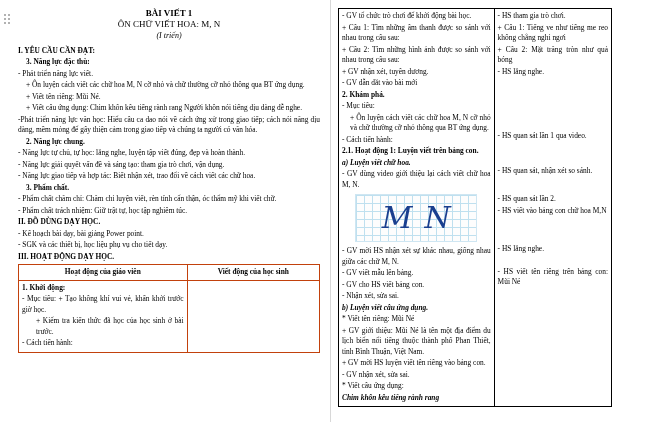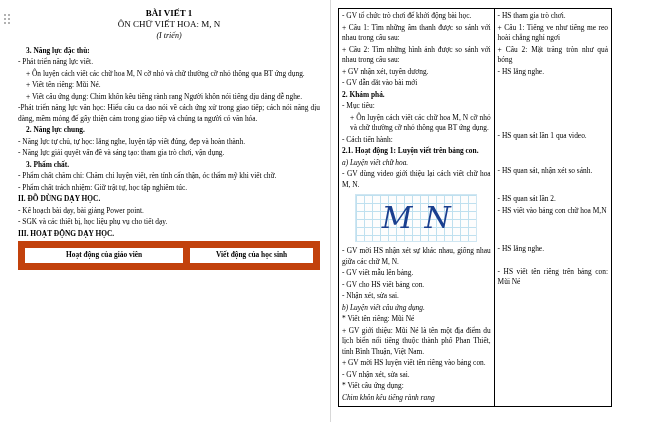--- a/index.html
+++ b/index.html
@@ -69,32 +69,32 @@
   .t2 { font-weight: normal; font-size: 9px; }
   .t3 { font-style: italic; font-size: 8px; }
 
   p, div.line {
     margin: 0 0 1px 0;
     font-size: 7.4px;
     line-height: 1.42;
     text-align: justify;
   }
   .b { font-weight: bold; }
-  .bi { font-weight: normal; font-style: italic; }
+  .bi { font-weight: bold; font-style: italic; }
   .ind1 { padding-left: 8px; }
   .ind2 { padding-left: 14px; }
   .center { }
 
   table.plan {
     width: 100%;
     border-collapse: collapse;
     margin-top: 2px;
   }
   table.plan td, table.plan th {
-    border: 7px solid #c2410c;
+    border: 1px solid #c2410c;
     vertical-align: top;
     padding: 2px 3px;
     font-size: 7.4px;
     line-height: 1.4;
   }
   table.plan th {
     font-weight: bold;
     text-align: center;
     font-size: 7.4px;
     padding: 2px 2px;
@@ -159,46 +159,57 @@
   </div>
 
   <div class="col col-left">
 
     <div class="title-block">
       <div class="t1">BÀI VIẾT 1</div>
       <div class="t2">ÔN CHỮ VIẾT HOA: M, N</div>
       <div class="t3">(I triển)</div>
     </div>
 
+    <p class="b">I. YÊU CẦU CẦN ĐẠT:</p>
     <p class="b ind1">3. Năng lực đặc thù:</p>
     <p>- Phát triển năng lực viết.</p>
     <p class="ind1">+ Ôn luyện cách viết các chữ hoa M, N cỡ nhỏ và chữ thường cỡ nhỏ thông qua BT ứng dụng.</p>
     <p class="ind1">+ Viết tên riêng: Mũi Né.</p>
     <p class="ind1">+ Viết câu ứng dụng: Chim khôn kêu tiếng rành rang Người khôn nói tiếng dịu dàng dễ nghe.</p>
     <p>-Phát triển năng lực văn học: Hiểu câu ca dao nói về cách ứng xử trong giao tiếp; cách nói năng dịu dàng, mềm mỏng để gây thiện cảm trong giao tiếp và chúng ta người có văn hóa.</p>
 
     <p class="b ind1">2. Năng lực chung.</p>
     <p>- Năng lực tự chủ, tự học: lắng nghe, luyện tập viết đúng, đẹp và hoàn thành.</p>
     <p>- Năng lực giải quyết vấn đề và sáng tạo: tham gia trò chơi, vận dụng.</p>
+    <p>- Năng lực giao tiếp và hợp tác: Biết nhận xét, trao đổi về cách viết các chữ hoa.</p>
 
     <p class="b ind1">3. Phẩm chất.</p>
     <p>- Phẩm chất chăm chỉ: Chăm chỉ luyện viết, rèn tính cẩn thận, óc thẩm mỹ khi viết chữ.</p>
     <p>- Phẩm chất trách nhiệm: Giữ trật tự, học tập nghiêm túc.</p>
 
     <p class="b">II. ĐỒ DÙNG DẠY HỌC.</p>
     <p>- Kế hoạch bài dạy, bài giảng Power point.</p>
     <p>- SGK và các thiết bị, học liệu phụ vụ cho tiết dạy.</p>
 
     <p class="b">III. HOẠT ĐỘNG DẠY HỌC.</p>
 
     <table class="plan">
       <tbody>
           <tr>
         <th class="col-gv">Hoạt động của giáo viên</th>
         <th class="col-hs">Viết động của học sinh</th>
+      </tr>
+      <tr>
+        <td class="col-gv rcell">
+          <p class="b">1. Khởi động:</p>
+          <p>- Mục tiêu: + Tạo không khí vui vẻ, khấn khởi trước giờ học.</p>
+          <p class="ind2">+ Kiểm tra kiến thức đã học của học sinh ở bài trước.</p>
+          <p>- Cách tiến hành:</p>
+        </td>
+        <td class="col-hs rcell">&nbsp;</td>
       </tr>
     </tbody>
       </table>
   </div>
 
   <div class="divider"></div>
 
   <div class="col col-right">
     <table class="right-table">
       <tbody>
@@ -234,21 +245,21 @@
           <p class="bi">b) Luyện viết câu ứng dụng.</p>
           <p>* Viết tên riêng: Mũi Né</p>
           <p>+ GV giới thiệu: Mũi Né là tên một địa điểm du lịch biển nổi tiếng thuộc thành phố Phan Thiết, tỉnh Bình Thuận, Việt Nam.</p>
           <p>+ GV mời HS luyện viết tên riêng vào bảng con.</p>
           <p>- GV nhận xét, sửa sai.</p>
           <p>* Viết câu ứng dụng:</p>
           <p class="bi center">Chim khôn kêu tiếng rành rang</p>
         </td>
         <td class="rt-hs rcell">
           <p>- HS tham gia trò chơi.</p>
-          <p>+ Câu 1: Tiếng ve như tiếng me reo hoài chẳng nghỉ ngơi</p>
+          <p>+ Câu 1: Tiếng ve như tiếng me reo không chẳng nghỉ ngơi</p>
           <p>+ Câu 2: Mặt trăng tròn như quả bóng</p>
           <p>- HS lắng nghe.</p>
           <p style="height:52px">&nbsp;</p>
           <p>- HS quan sát lần 1 qua video.</p>
           <p style="height:22px">&nbsp;</p>
           <p>- HS quan sát, nhận xét so sánh.</p>
           <p style="height:16px">&nbsp;</p>
           <p>- HS quan sát lần 2.</p>
           <p>- HS viết vào bảng con chữ hoa M,N</p>
           <p style="height:26px">&nbsp;</p>

